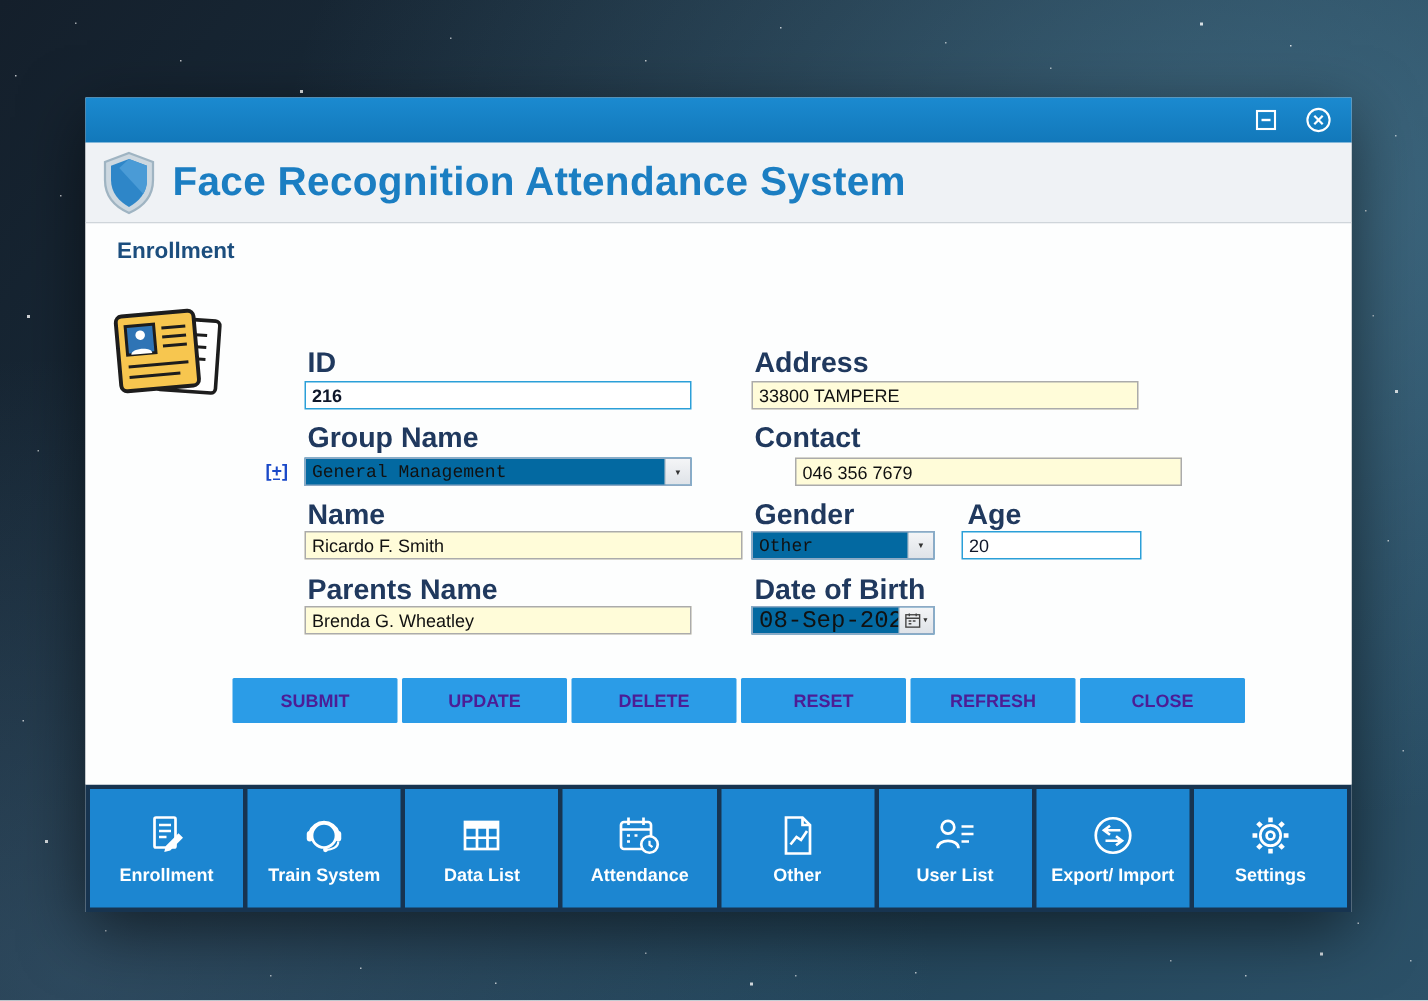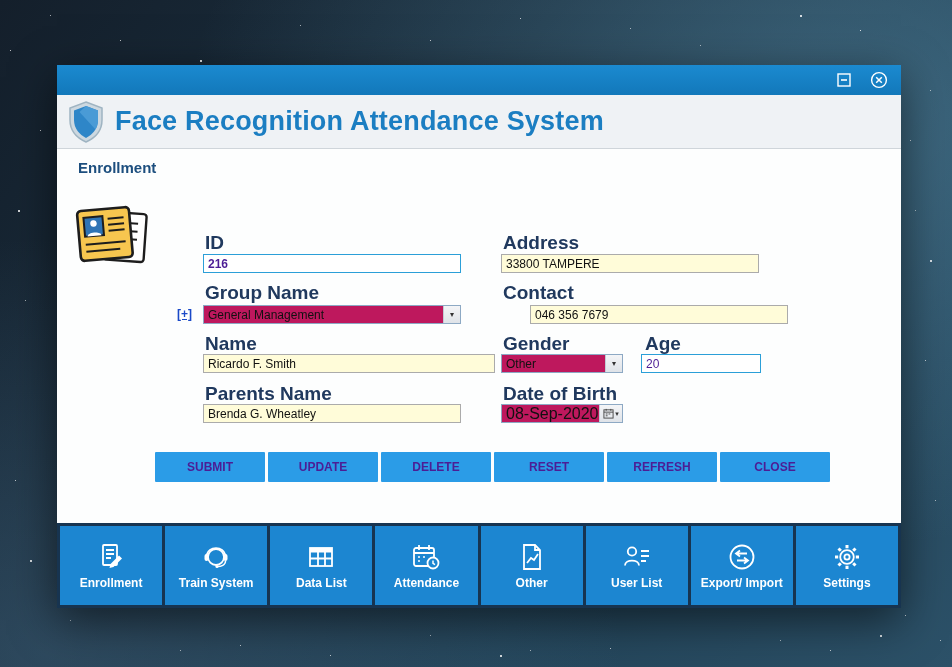--- a/index.html
+++ b/index.html
@@ -58,25 +58,25 @@
 
   .section-title{position:absolute;left:21px;top:10px;color:#1c4e7e;font-size:15px;font-weight:bold;}
 
   .big-icon{position:absolute;left:14px;top:46px;}
 
   .field-label{position:absolute;color:#20395e;font-size:19px;font-weight:bold;white-space:nowrap;text-align:right;}
 
   .tb{position:absolute;height:19px;box-sizing:border-box;font-size:12px;padding:1px 4px;
       font-family:"Liberation Sans",sans-serif;outline:none;}
   .tb-yellow{background:#fffcd9;border:1px solid #ababab;color:#111;}
-  .tb-blue{background:#fff;border:1px solid #2b9fd8;color:#4c1d95;}
+  .tb-blue{background:#fff;border:1px solid #2b9fd8;color:#0f172a;}
   .bold{font-weight:bold;}
 
-  .combo{position:absolute;height:19px;background:#be185d;border:1px solid #8da9c4;box-sizing:border-box;
-    display:flex;align-items:center;font-size:12px;color:#111;cursor:default;}
+  .combo{position:absolute;height:19px;background:#0369a1;border:1px solid #8da9c4;box-sizing:border-box;
+    display:flex;align-items:center;font-size:12px;color:#111;cursor:default;font-family:Liberation Mono, monospace;}
   .combo .val{padding-left:4px;flex:1;white-space:nowrap;overflow:hidden;}
   .combo .arrow{width:16px;align-self:stretch;background:linear-gradient(#f4f5f7,#dfe3e8);
     border-left:1px solid #c3cbd4;display:flex;align-items:center;justify-content:center;
     font-size:8px;color:#333;}
   .dp .cal{width:22px;align-self:stretch;background:linear-gradient(#f4f5f7,#dfe3e8);
     border-left:1px solid #c3cbd4;display:flex;align-items:center;justify-content:center;gap:1px;}
   .dp .cal .tiny-arrow{font-size:7px;color:#333;}
 
   .addlink{position:absolute;color:#1a49c8;font-size:12px;font-weight:bold;text-decoration:underline;cursor:pointer;}
 

